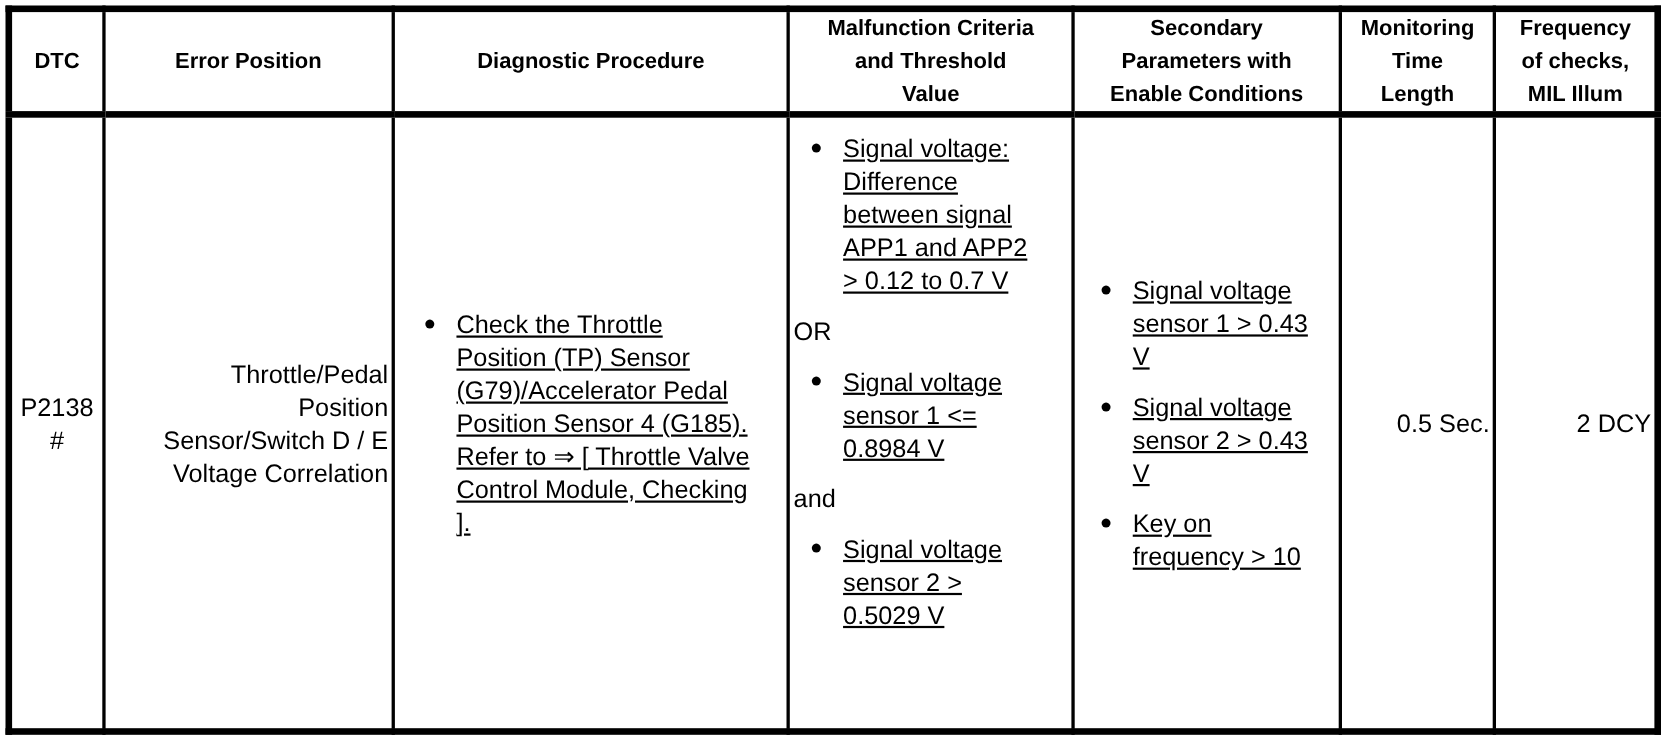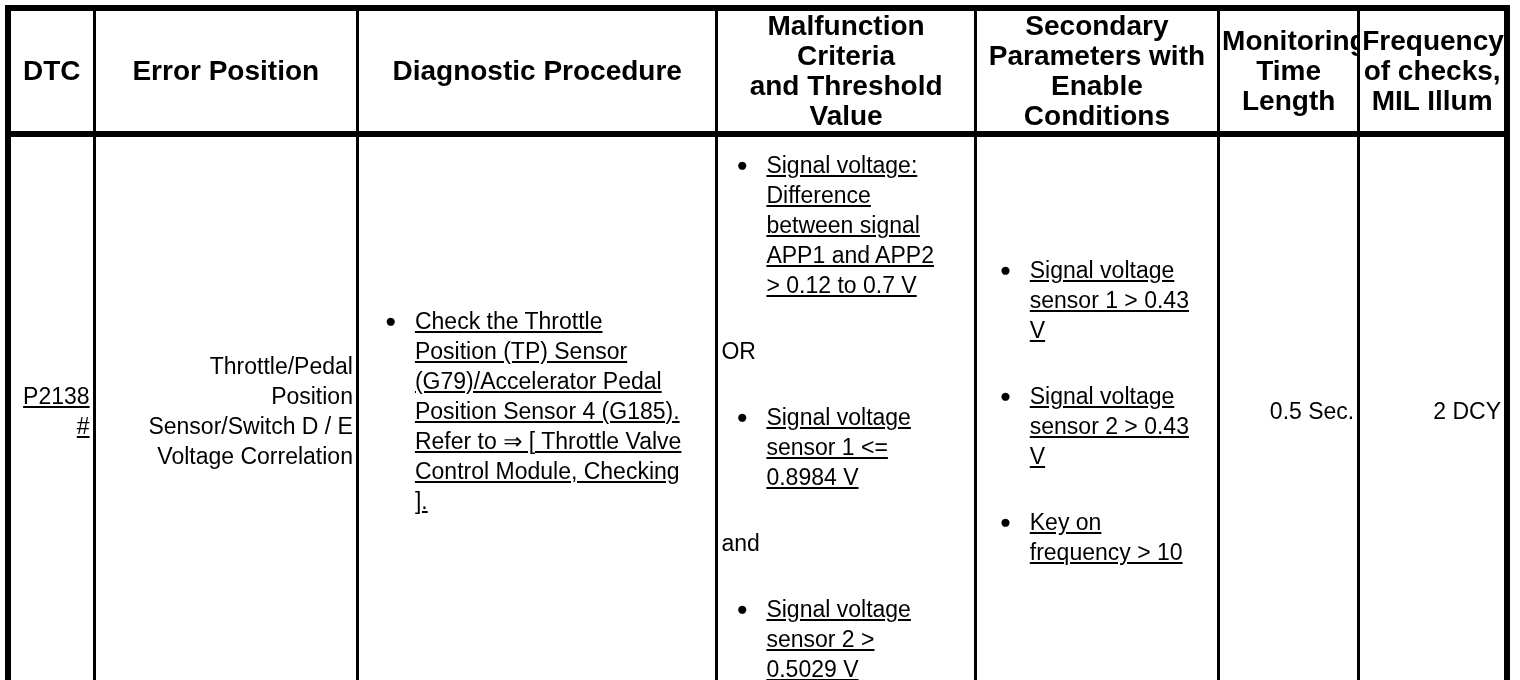--- a/index.html
+++ b/index.html
@@ -20,38 +20,38 @@
     border: 6px solid #000000;
   }
   th, td {
     border: 3px solid #000000;
     vertical-align: middle;
     overflow: hidden;
   }
   thead th {
     border-bottom: 6px solid #000000;
     font-weight: bold;
-    font-size: 28px;
+    font-size: 20px;
     line-height: 30px;
     text-align: center;
     white-space: pre-line;
     height: 90px;
     padding: 0 2px;
     margin-top: 36px;
   }
   tbody td {
     font-size: 23px;
     line-height: 30px;
     padding: 0 3px;
   }
-  .cell-dtc  { text-align: right; white-space: pre-line; text-decoration: underline; }
+  .cell-dtc  { text-align: center; white-space: pre-line; }
   .cell-error { text-align: right; white-space: pre-line; }
   .cell-mon, .cell-freq { text-align: right; white-space: pre-line; }
   .cell-malf { vertical-align: top; padding-top: 13px; }
-  .vstack > * + * { margin-top: 36px; }
+  .vstack > * + * { margin-top: 16px; }
   .bullet-item { display: flex; align-items: flex-start; }
   .cell-diag .bullet-item { padding-left: 23px; }
   .cell-malf .bullet-item { padding-left: 15px; }
   .cell-sec  .bullet-item { padding-left: 20px; }
   .bullet-marker {
     flex: none;
     width: 30px;
     font-size: 19px;
     line-height: 30px;
   }

